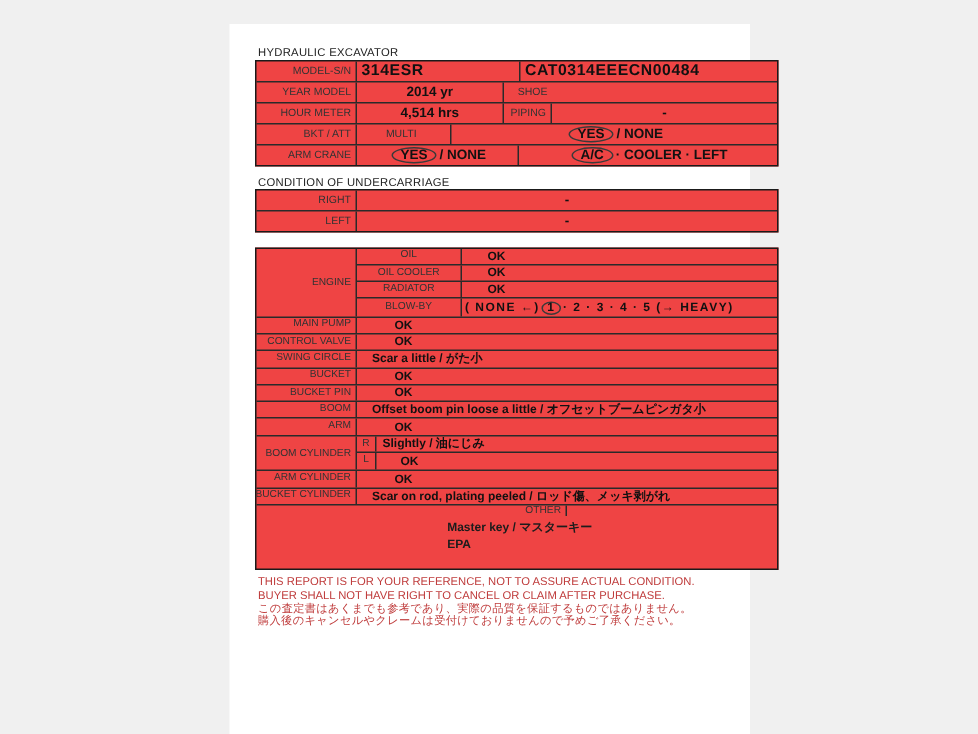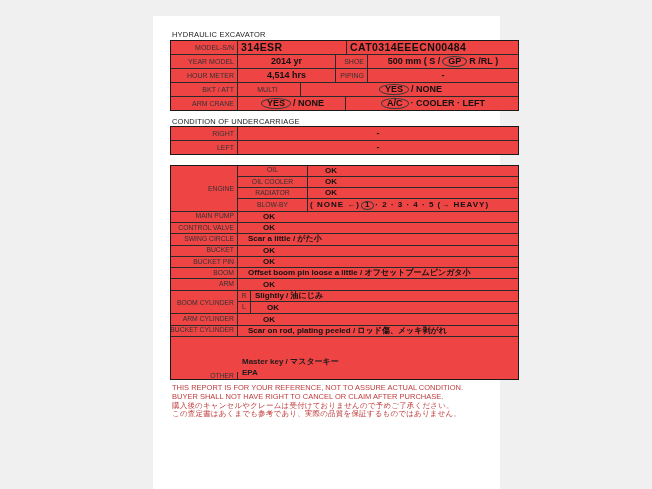--- a/index.html
+++ b/index.html
@@ -56,21 +56,21 @@
     padding-right:3px;font-size:6.8px;color:#333;border-right:1px solid #2a2a2a;}
   .grp-body{flex:1;display:flex;flex-direction:column;}
   .grp-body .gr:last-child{border-bottom:none;}
   .ct .lbl{font-size:6.8px;}
   .ct .v{font-size:8px;}
   .sub{justify-content:center;font-size:6.8px;color:#333;}
   .pl2{padding-left:2px;} .pl4{padding-left:4px;} .pl10{padding-left:10px;}
   .pl16{padding-left:16px;} .pl17{padding-left:17px;} .pl25{padding-left:25px;}
   .scale{font-size:7.5px;font-weight:600;letter-spacing:1px;}
 
-  .other-row{display:flex;height:42px;align-items:flex-end;}
+  .other-row{display:flex;height:42px;align-items:center;flex-direction:column;}
   .other-label{width:67px;flex:none;display:flex;align-items:center;justify-content:flex-end;
     padding-right:3px;font-size:6.8px;color:#333;border-right:1px solid #2a2a2a;}
   .other-body{flex:1;padding:2px 0 0 4px;font-size:8px;font-weight:600;line-height:11.5px;}
 
   .mt7{margin-top:7px;} .mt9{margin-top:9.5px;} .mt1{margin-top:1px;}
   .disclaimer{margin-top:4px;color:#bf3b3b;font-size:7.5px;line-height:8.8px;padding-left:2px;}
   .disclaimer .jp{letter-spacing:.2px;}
 </style>
 </head>
 <body>
@@ -83,27 +83,20 @@
     <div class="tbl mt1">
       <div class="tr">
         <div class="td lbl w67">MODEL-S/N</div>
         <div class="td v big lft w109">314ESR</div>
         <div class="td v big lft fx">CAT0314EEECN00484</div>
       </div>
       <div class="tr">
         <div class="td lbl w67">YEAR MODEL</div>
         <div class="td v ctr w98">2014 yr</div>
         <div class="td lbl w32">SHOE</div>
-        <div class="td v ctr fx">
-          <span>500 mm ( S /</span>
-          <span class="circ">
-              <span>GP</span>
-            </span>
-          <span>R /RL )</span>
-        </div>
       </div>
       <div class="tr">
         <div class="td lbl w67">HOUR METER</div>
         <div class="td v ctr w98">4,514 hrs</div>
         <div class="td lbl w32">PIPING</div>
         <div class="td v ctr fx">-</div>
       </div>
       <div class="tr">
         <div class="td lbl w67">BKT / ATT</div>
         <div class="td lbl ctr w63">MULTI</div>
@@ -230,18 +223,18 @@
         <div class="other-body">
           <div>Master key / マスターキー</div>
           <div>EPA</div>
         </div>
       </div>
     </div>
 
     <div class="disclaimer">
       <div>THIS REPORT IS FOR YOUR REFERENCE, NOT TO ASSURE ACTUAL CONDITION.</div>
       <div>BUYER SHALL NOT HAVE RIGHT TO CANCEL OR CLAIM AFTER PURCHASE.</div>
+      <div class="jp">この査定書はあくまでも参考であり、実際の品質を保証するものではありません。</div>
       <div class="jp">購入後のキャンセルやクレームは受付けておりませんので予めご了承ください。</div>
-      <div class="jp">この査定書はあくまでも参考であり、実際の品質を保証するものではありません。</div>
     </div>
 
   </div>
 </div>
 
 </body></html>

